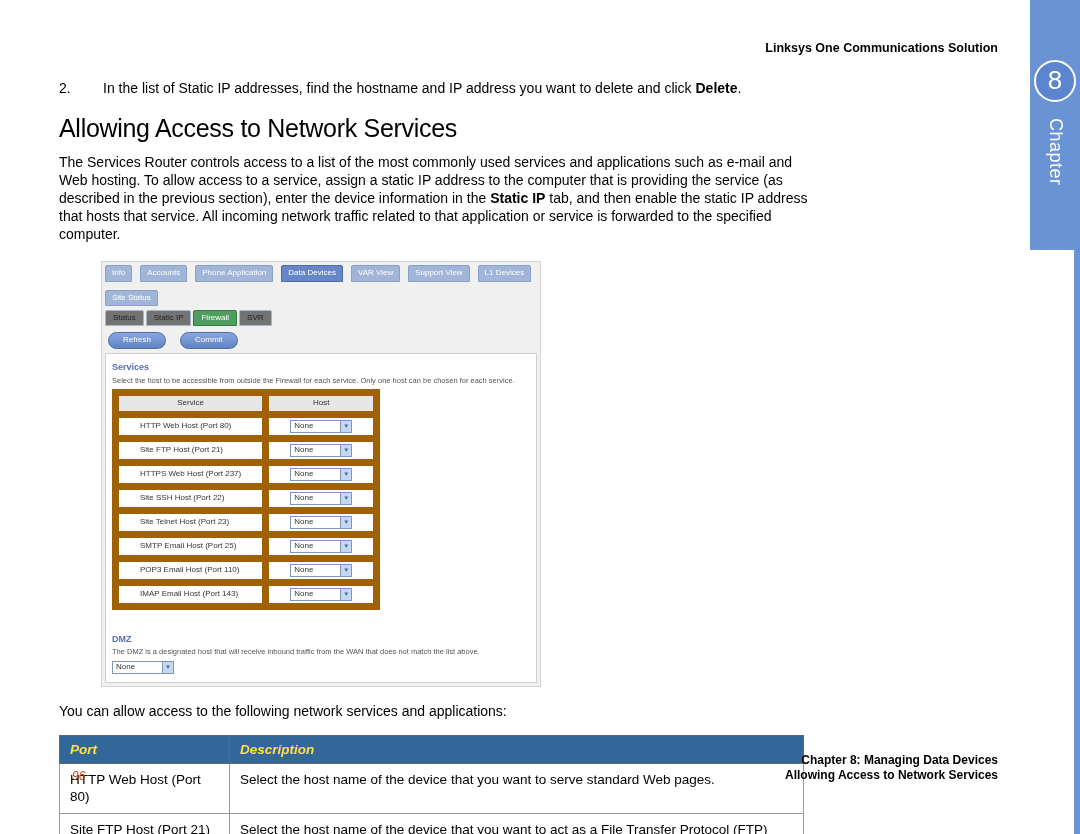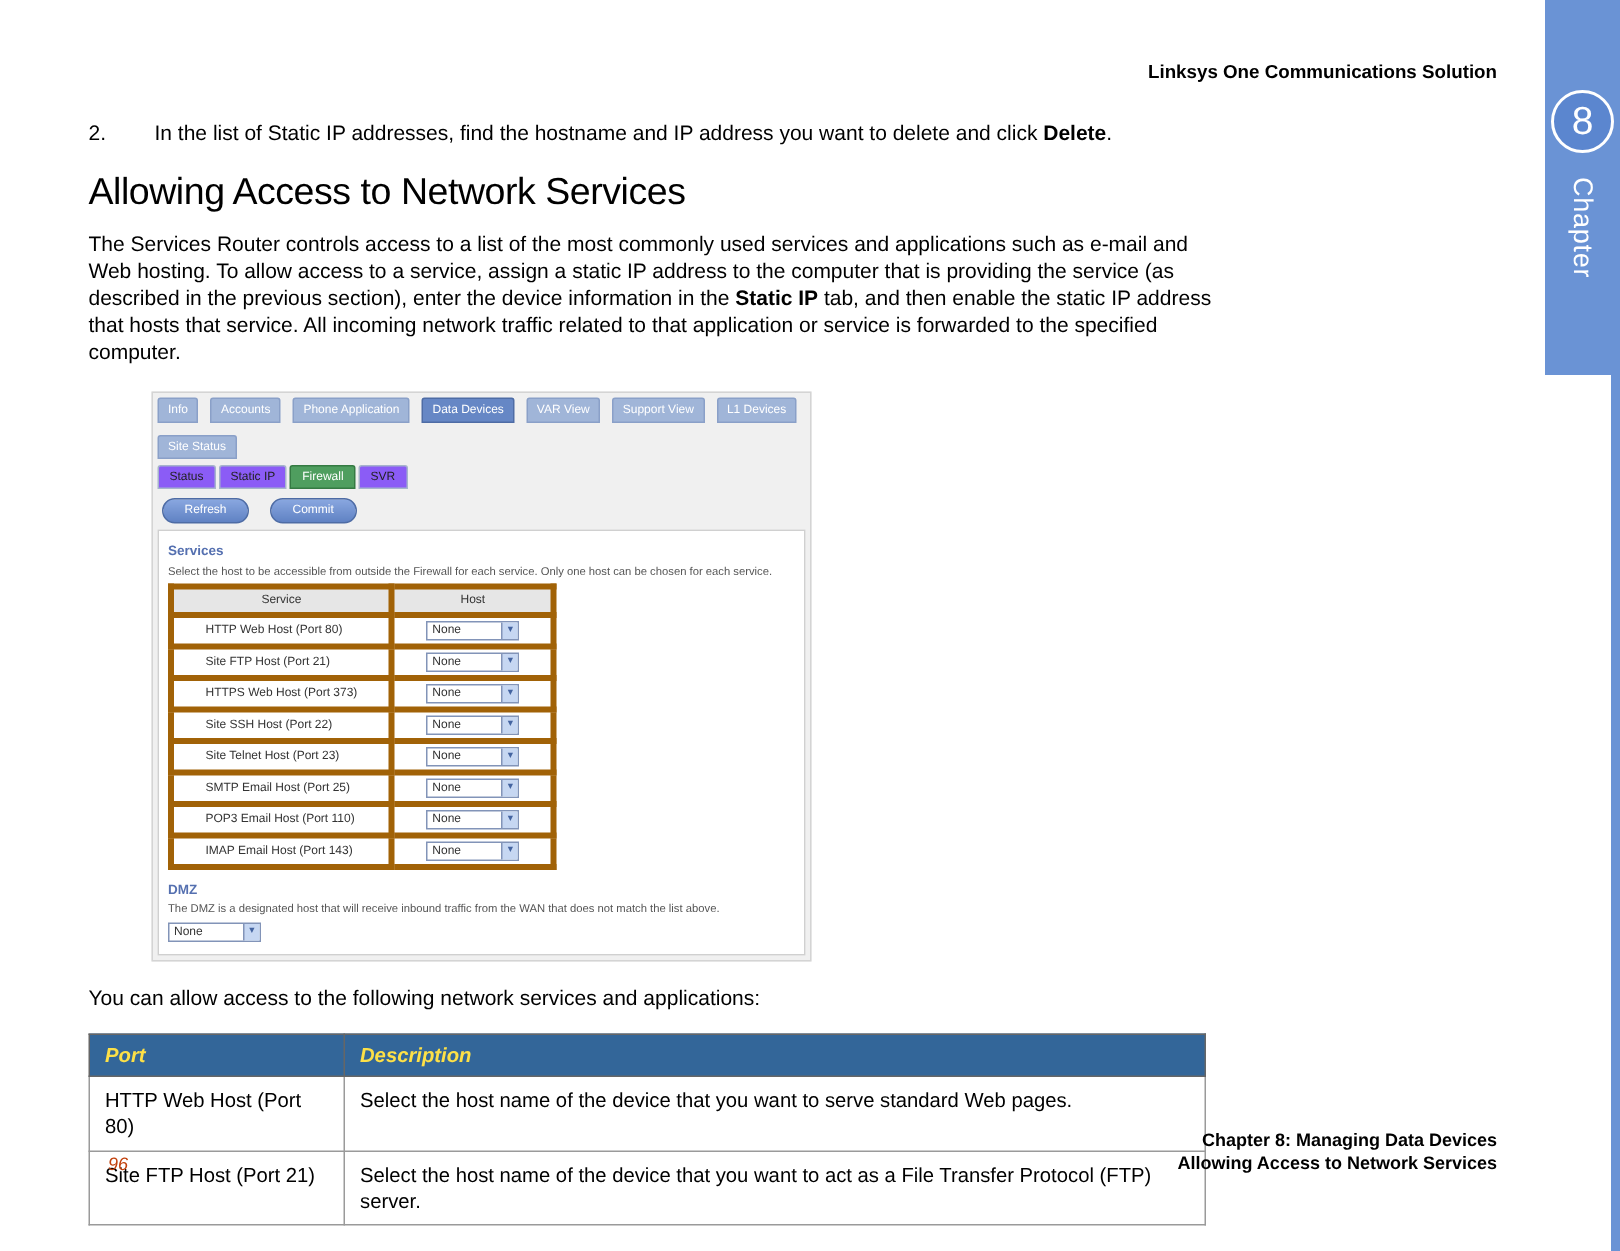--- a/index.html
+++ b/index.html
@@ -90,42 +90,42 @@
     color: #fff;
     padding: 2px 6px;
     border-radius: 2px 2px 0 0;
     border: 1px solid #4e6ca5;
     font-size: 8px;
     white-space: nowrap;
   }
   .tab.inactive { background: #a0b5d8; border-color: #8aa0c8; }
   .subtabrow { display: flex; gap: 2px; padding: 4px 3px 0 3px; }
   .subtab {
-    background: #8b5cf6;
+    background: #737373;
     color: #222;
     padding: 2px 7px;
     border-radius: 2px 2px 0 0;
     border: 1px solid #a6b4cc;
     font-size: 8px;
   }
   .subtab.active { background: #4f9e5f; color: #fff; border-color: #357a43; }
   .pillrow { display: flex; gap: 14px; padding: 6px 3px 4px 6px; }
   .pill {
     background: linear-gradient(#89a7e0, #6082c3);
     color: #fff;
     padding: 2px 14px 3px;
     border-radius: 10px;
     border: 1px solid #4e6ca5;
     font-size: 8px;
   }
   .app-body { background: #fff; padding: 5px 6px 8px 6px; margin: 0 3px 3px 3px; border: 1px solid #d0d0d0; }
   .app-h { color: #5570b0; font-weight: 700; font-size: 9px; margin: 3px 0 2px; }
   .app-note { font-size: 7.5px; color: #555; margin-bottom: 4px; }
   table.services { border-collapse: collapse; font-size: 8px; }
-  table.services th, table.services td { border: 4px solid #a16207; padding: 2px 21px; background: #fff; }
+  table.services th, table.services td { border: 7px solid #a16207; padding: 2px 21px; background: #fff; }
   table.services th { background: #e6e6e6; font-weight: 400; text-align: center; }
   .sel {
     display: inline-flex; align-items: center; justify-content: space-between;
     border: 1px solid #8294b8; width: 62px; padding: 0 0 0 3px; font-size: 8px; background: #fff;
   }
   .sel .arr { width: 11px; height: 11px; background: #c6d7f2; display: flex; align-items: center; justify-content: center; border-left: 1px solid #8294b8; color: #4464a0; font-size: 7px; }
 
   p.lead2 { margin: 8px 0 14px 0; }
 
   table.portdesc {
@@ -233,21 +233,21 @@
                 </span></td>
             </tr>
             <tr>
               <td>Site FTP Host (Port 21)</td>
               <td><span class="sel">
                   <span>None</span>
                   <span class="arr">▾</span>
                 </span></td>
             </tr>
             <tr>
-              <td>HTTPS Web Host (Port 373)</td>
+              <td>HTTPS Web Host (Port 237)</td>
               <td><span class="sel">
                   <span>None</span>
                   <span class="arr">▾</span>
                 </span></td>
             </tr>
             <tr>
               <td>Site SSH Host (Port 22)</td>
               <td><span class="sel">
                   <span>None</span>
                   <span class="arr">▾</span>
@@ -276,21 +276,21 @@
             </tr>
             <tr>
               <td>IMAP Email Host (Port 143)</td>
               <td><span class="sel">
                   <span>None</span>
                   <span class="arr">▾</span>
                 </span></td>
             </tr>
           </tbody>
       </table>
-      <div class="app-h" style="margin-top:8px">DMZ</div>
+      <div class="app-h" style="margin-top:24px">DMZ</div>
       <div class="app-note">The DMZ is a designated host that will receive inbound traffic from the WAN that does not match the list above.</div>
       <span class="sel">
         <span>None</span>
         <span class="arr">▾</span>
       </span>
     </div>
   </div>
 
   <p class="lead2">You can allow access to the following network services and applications:</p>
 

